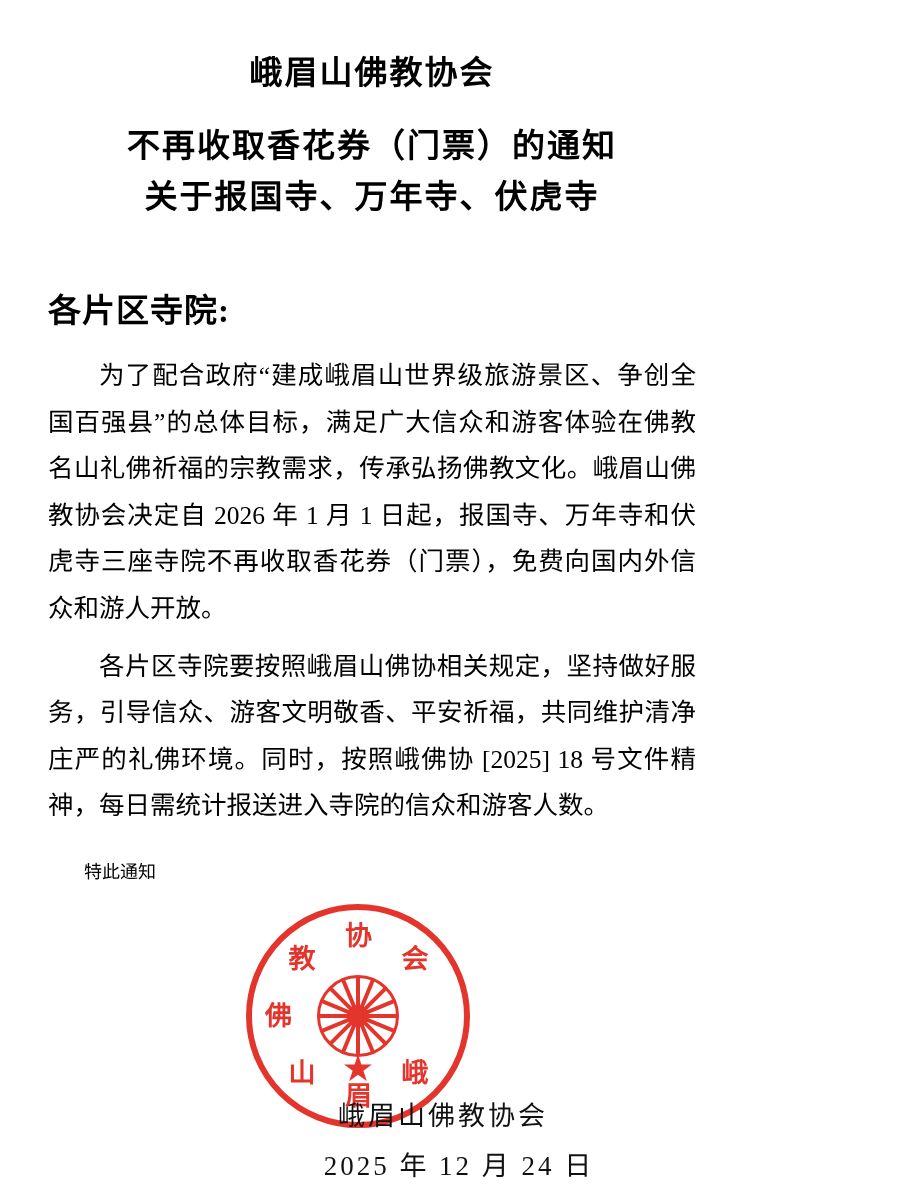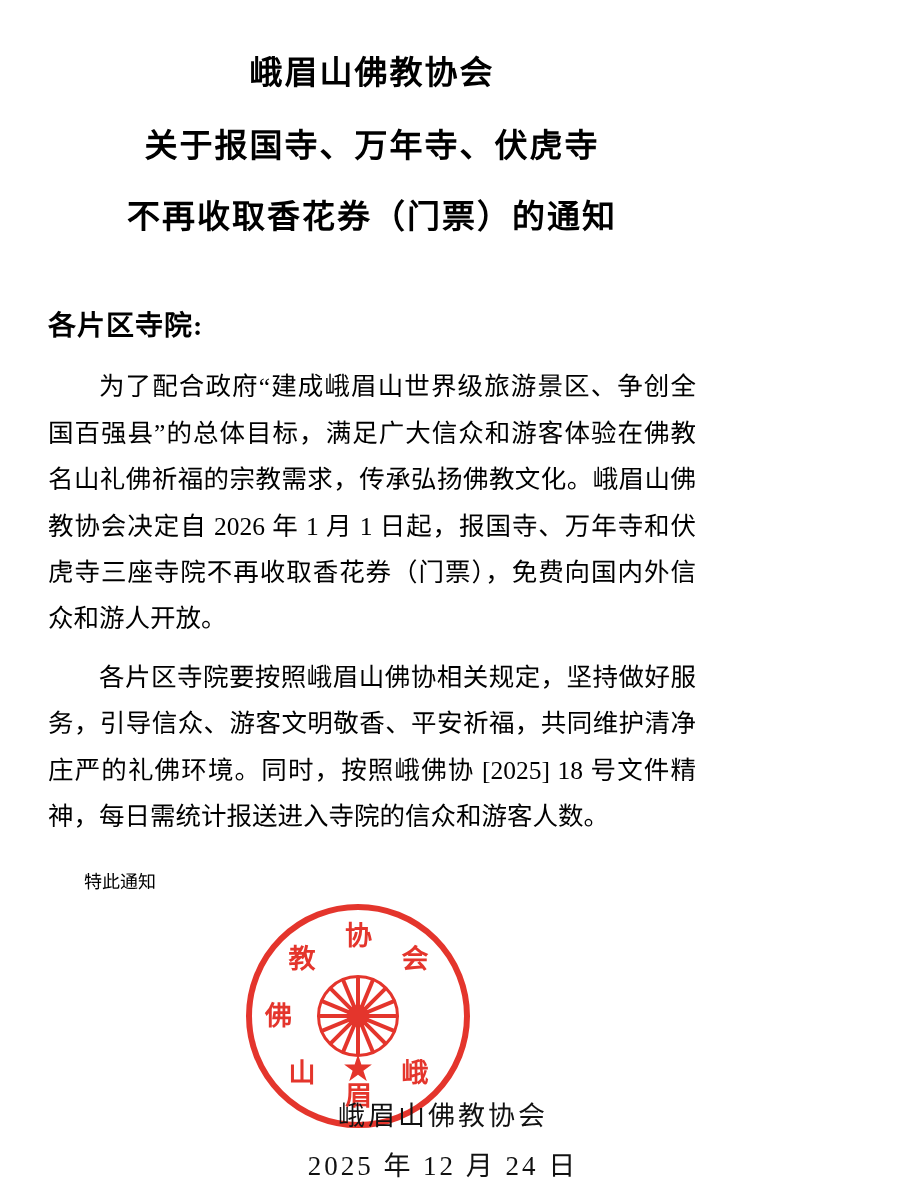--- a/index.html
+++ b/index.html
@@ -50,21 +50,21 @@
   
   .body-block {
     margin-top: 58px;
     font-size: 25.5px;
     line-height: 1.82;
     text-align: justify;
     text-justify: inter-ideograph;
   }
   .salutation {
     font-weight: bold;
-    font-size: 28px;
+    font-size: 33px;
     margin-bottom: 4px;
     letter-spacing: 1px;
   }
   .para {
     text-indent: 2em;
     margin: 12px 0 2px 0;
   }
 
   .closing {
     text-indent: 2em;
@@ -161,38 +161,38 @@
     left: 0;
     top: 190px;
     width: 100%;
     text-align: center;
     font-size: 27px;
     letter-spacing: 3px;
     color: #111;
   }
   .date-line {
     position: absolute;
-    left: 0;
+    left: 16px;
     top: 240px;
     width: 100%;
     text-align: center;
     font-size: 27px;
     letter-spacing: 3px;
     color: #111;
   }
 </style>
 </head>
 <body>
 
 <div class="doc">
 
   <div class="title-block">
     <div class="title-line title-line-1">峨眉山佛教协会</div>
+    <div class="title-line title-line-3">不再收取香花券（门票）的通知</div>
     <div class="title-line title-line-2">关于报国寺、万年寺、伏虎寺</div>
-    <div class="title-line title-line-3">不再收取香花券（门票）的通知</div>
   </div>
 
   <div class="body-block">
     <div class="salutation">各片区寺院:</div>
     <p class="para">为了配合政府“建成峨眉山世界级旅游景区、争创全国百强县”的总体目标，满足广大信众和游客体验在佛教名山礼佛祈福的宗教需求，传承弘扬佛教文化。峨眉山佛教协会决定自 2026 年 1 月 1 日起，报国寺、万年寺和伏虎寺三座寺院不再收取香花券（门票），免费向国内外信众和游人开放。</p>
     <p class="para">各片区寺院要按照峨眉山佛协相关规定，坚持做好服务，引导信众、游客文明敬香、平安祈福，共同维护清净庄严的礼佛环境。同时，按照峨佛协 [2025] 18 号文件精神，每日需统计报送进入寺院的信众和游客人数。</p>
     <div class="closing">特此通知</div>
   </div>
 
   <div class="sign-area">

